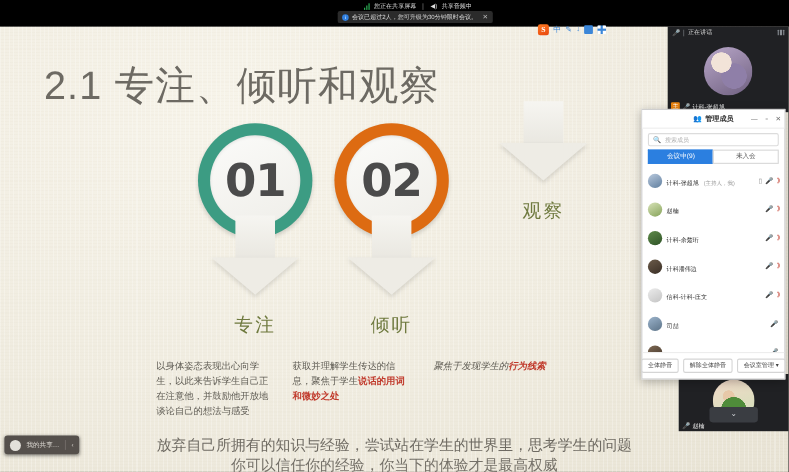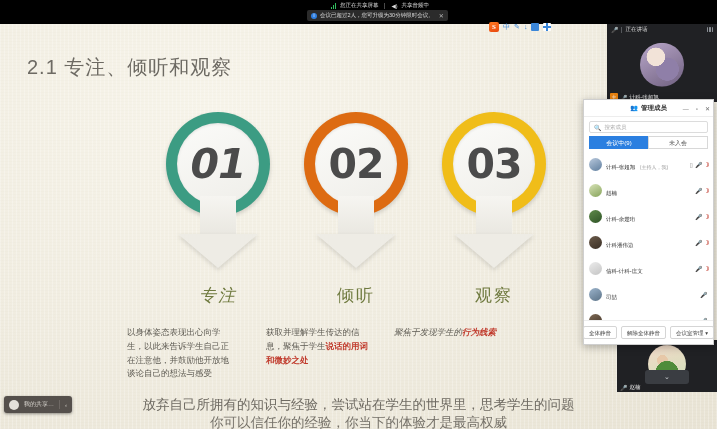--- a/index.html
+++ b/index.html
@@ -18,28 +18,28 @@
     overflow: hidden;
   }
   .slide-texture {
     position: absolute; inset: 0;
     background-image:
       repeating-linear-gradient(90deg, rgba(255,255,255,.45) 0 1px, rgba(0,0,0,0) 1px 4px),
       repeating-linear-gradient(0deg, rgba(180,170,145,.07) 0 1px, rgba(0,0,0,0) 1px 3px);
     opacity: .55; pointer-events: none;
   }
   .slide-title {
-    position: absolute; left: 27px; top: 30px;
-    font-size: 20px; color: #6d6a63; letter-spacing: 1px; white-space: nowrap;
+    position: absolute; left: 40px; top: 30px;
+    font-size: 36px; color: #6d6a63; letter-spacing: 1px; white-space: nowrap;
   }
 
   
   .pins { position: absolute; left: 0; top: 88px; width: 717px; height: 200px; }
   .pin { position: absolute; width: 132px; text-align: center; }
-  .pin-1 { left: 152px; font-style: italic; }
+  .pin-1 { left: 166px; }
   .pin-2 { left: 290px; }
   .pin-3 { left: 428px; }
 
   .pin-ring {
     position: relative; width: 104px; height: 104px; margin: 0 auto;
     border-radius: 50%;
   }
   .pin-ring::before {
     content: ""; position: absolute; inset: 0; border-radius: 50%;
     background: var(--ring);
@@ -73,21 +73,21 @@
     border-top: 34px solid #eeece5;
     filter: drop-shadow(0 2px 2px rgba(0,0,0,.13));
   }
   .pin-label {
     margin-top: 16px; font-size: 17px; color: #6f7a3f; letter-spacing: 2px;
   }
 
   
   .cols { position: absolute; left: 0; top: 302px; width: 717px; }
   .col { position: absolute; width: 108px; font-size: 8.5px; line-height: 1.62; color: #5d5a52; }
-  .col-1 { left: 127px; text-align: left; }
+  .col-1 { left: 142px; text-align: left; }
   .col-2 { left: 266px; text-align: left; }
   .col-3 { left: 394px; width: 160px; text-align: left; font-style: italic; }
   .hl { color: #c0392b; font-weight: 700; }
 
   .footer-text {
     position: absolute; left: 0; top: 372px; width: 717px; text-align: center;
     font-size: 13.5px; line-height: 1.35; color: #6e6a62;
   }
   .footer-text .l2 { color: #747068; }
 
@@ -303,23 +303,20 @@
 
       <div class="pin pin-2">
         <div class="pin-ring" style="--ring:#dd6b12">
           <div class="pin-num">02</div>
         </div>
         <div class="pin-arrow"></div>
         <div class="pin-label">倾听</div>
       </div>
 
       <div class="pin pin-3">
-        <div class="pin-ring" style="--ring:#f0bd19">
-          <div class="pin-num">03</div>
-        </div>
         <div class="pin-arrow"></div>
         <div class="pin-label">观察</div>
       </div>
     </div>
 
     <div class="cols">
       <div class="col col-1">
         <span>以身体姿态表现出心向学生，以此来告诉学生自己正在注意他，并鼓励他开放地谈论自己的想法与感受</span>
       </div>
       <div class="col col-2">

